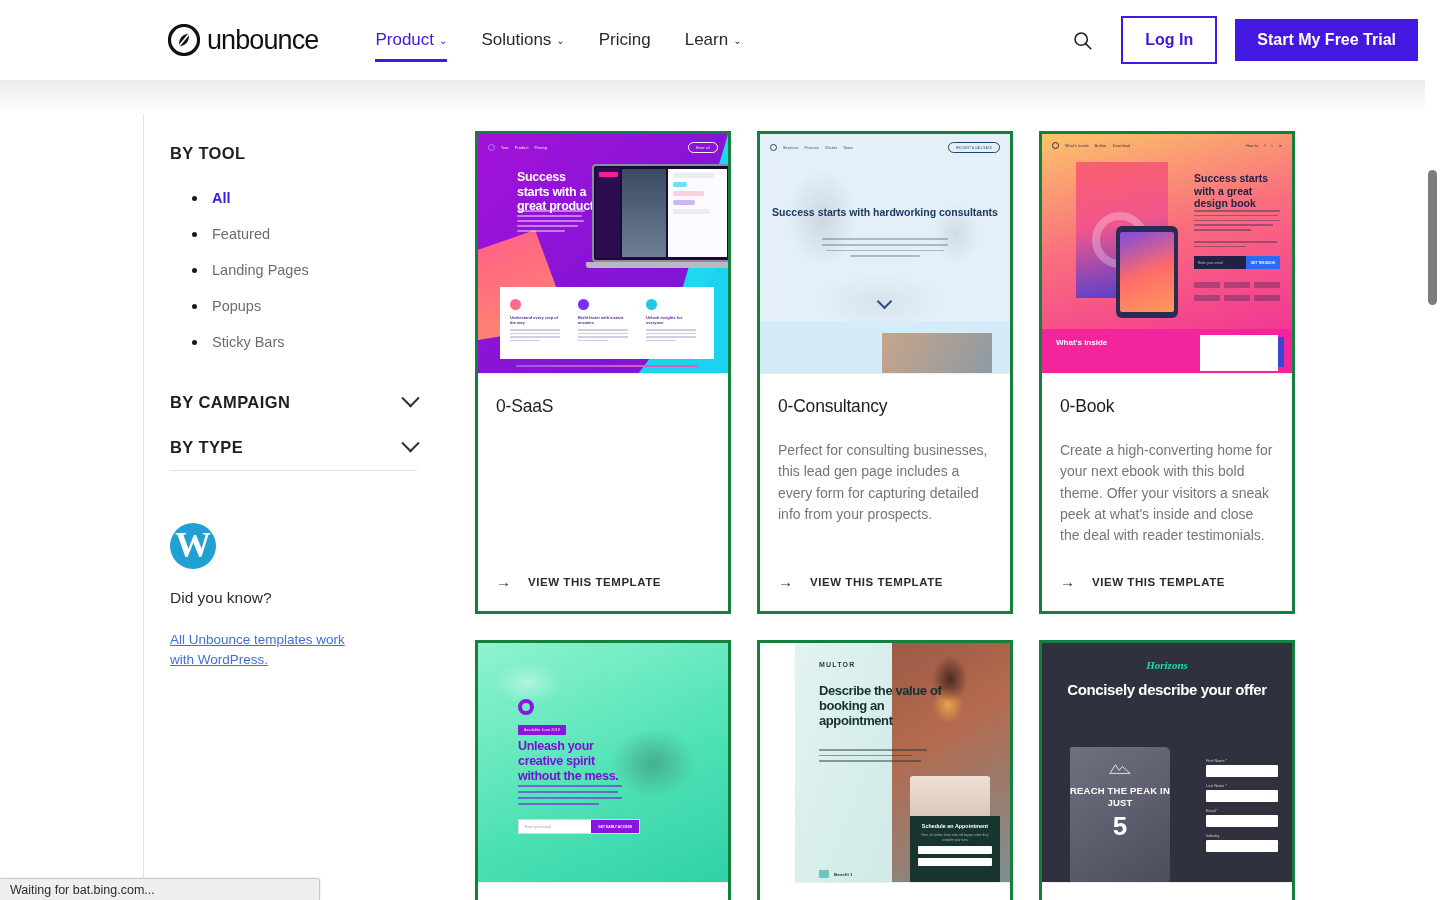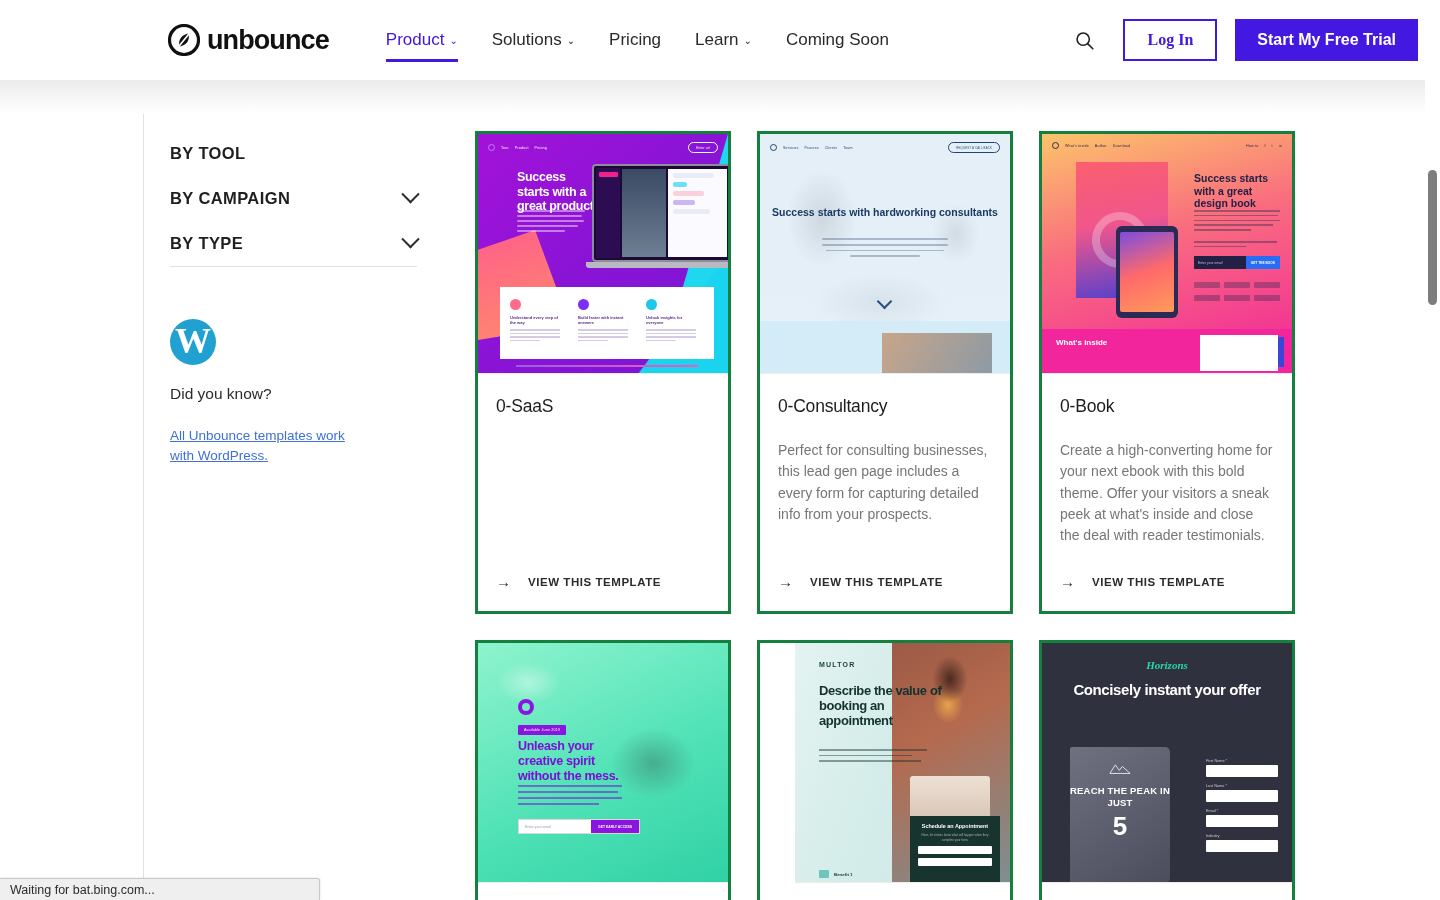--- a/index.html
+++ b/index.html
@@ -19,21 +19,21 @@
     background: #fff;
     display: flex;
     align-items: center;
     padding-left: 168px;
     padding-right: 22px;
     z-index: 20;
   }
   .logo-wrap { display: flex; align-items: center; gap: 7px; }
   .logo-mark { width: 32px; height: 32px; flex: 0 0 32px; }
   .logo-text {
-    font-size: 27px; font-weight: bold; color: #111; letter-spacing: -0.9px;
+    font-size: 27px; font-weight: normal; color: #111; letter-spacing: -0.9px;
   }
   .nav { display: flex; align-items: center; margin-left: 40px; gap: 0px; }
   .nav-item {
     position: relative;
     font-size: 17px;
     color: #2a2a2a;
     padding: 0 17px;
     height: 80px;
     display: flex; align-items: center; gap: 5px;
     cursor: pointer;
@@ -58,24 +58,24 @@
     display: flex; align-items: center; justify-content: center;
     cursor: pointer;
     margin-right: 18px;
   }
   .btn-login {
     border: 2px solid #4318e0;
     color: #4318e0;
     background: #fff;
     font-size: 16px; font-weight: bold;
     padding: 16px 22px;
-    height: 42px;
+    height: 48px;
     display: flex; align-items: center;
     cursor: pointer;
-    font-family: Liberation Serif, serif;
+    font-family: Liberation Sans, sans-serif;
   }
   .btn-trial {
     background: #4318e0;
     color: #fff;
     font-size: 16px; font-weight: bold;
     padding: 0 22px;
     height: 42px;
     margin-left: 18px;
     display: flex; align-items: center;
     cursor: pointer;
@@ -471,42 +471,61 @@
       <span>Solutions</span>
       <span class="caret">⌄</span>
     </div>
     <div class="nav-item">
       <span>Pricing</span>
     </div>
     <div class="nav-item">
       <span>Learn</span>
       <span class="caret">⌄</span>
     </div>
-    <div class="nav-item">
-      <span>Coming Soon</span>
-    </div>
   </nav>
 
   <div class="header-right">
     <div class="search-btn">
       <svg width="21" height="21" viewBox="0 0 24 24">
         <circle cx="10.5" cy="10.5" r="7" fill="none" stroke="#1f1f1f" stroke-width="1.8"></circle>
         <line x1="15.6" y1="15.6" x2="21.5" y2="21.5" stroke="#1f1f1f" stroke-width="1.8" stroke-linecap="round"></line>
       </svg>
     </div>
     <button class="btn-login">Log In</button>
     <button class="btn-trial">Start My Free Trial</button>
   </div>
 </div>
 <div class="header-shadow"></div>
 
 <div class="main">
 
   <aside class="sidebar">
     <div class="filter-head">BY TOOL</div>
+    <ul class="filter-list">
+      <li class="selected">
+        <span class="dot"></span>
+        <span>All</span>
+      </li>
+      <li>
+        <span class="dot"></span>
+        <span>Featured</span>
+      </li>
+      <li>
+        <span class="dot"></span>
+        <span>Landing Pages</span>
+      </li>
+      <li>
+        <span class="dot"></span>
+        <span>Popups</span>
+      </li>
+      <li>
+        <span class="dot"></span>
+        <span>Sticky Bars</span>
+      </li>
+    </ul>
 
     <div class="filter-head collapsible">
       <span>BY CAMPAIGN</span>
       <span class="chev"></span>
     </div>
     <div class="filter-head collapsible">
       <span>BY TYPE</span>
       <span class="chev"></span>
     </div>
     <div class="spacer-line"></div>
@@ -747,21 +766,21 @@
           <div class="card-title"></div>
           <div class="card-desc"></div>
         </div>
 
       </div>
 
       <div class="card">
         <div class="thumb horizons">
           <div class="t-inner">
             <div class="hz-brand">Horizons</div>
-            <div class="hz-h">Concisely instant your offer</div>
+            <div class="hz-h">Concisely describe your offer</div>
             <div class="hz-book">
               <svg class="hz-mtn" viewBox="0 0 30 18">
                 <path d="M2 16 L9 5 L14 12 L18 7 L28 16 Z" fill="none" stroke="#e6e6ea" stroke-width="1.2"></path>
               </svg>
               <div class="hz-bt">REACH THE PEAK IN JUST</div>
               <div class="hz-num">5</div>
             </div>
             <div class="hz-form">
               <div class="hz-lab">First Name *</div>
               <div class="hz-inp"></div>

